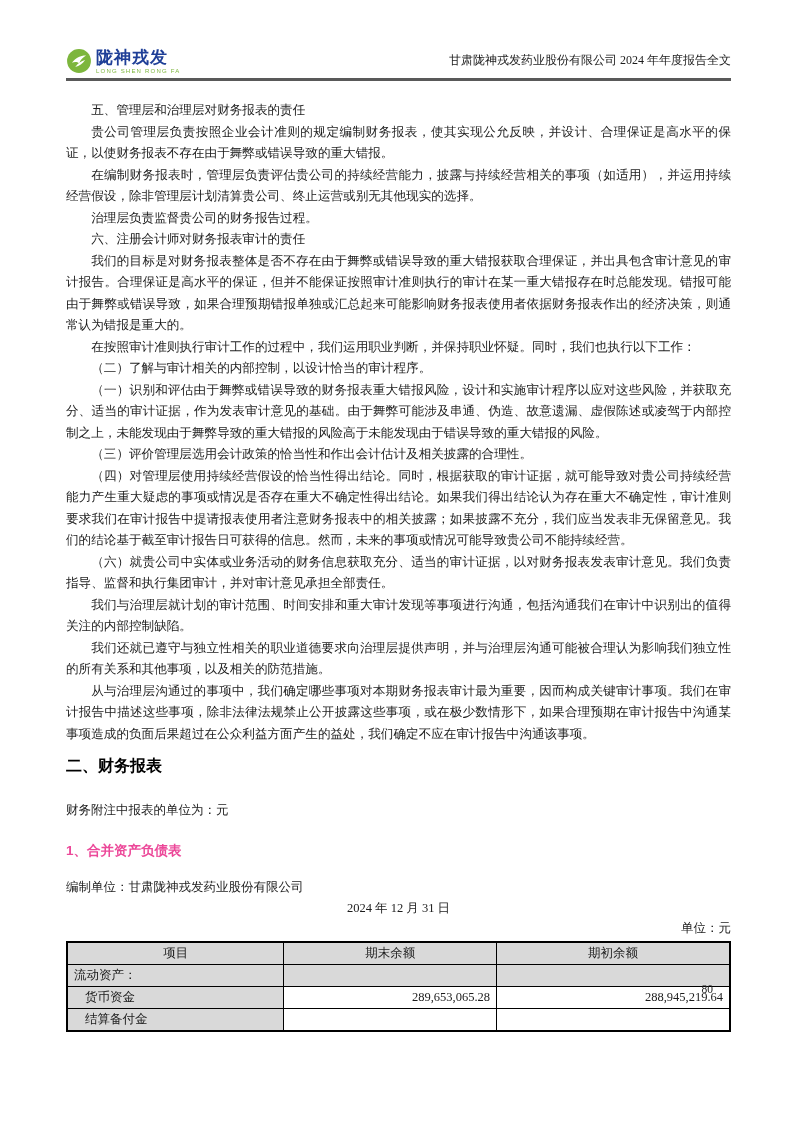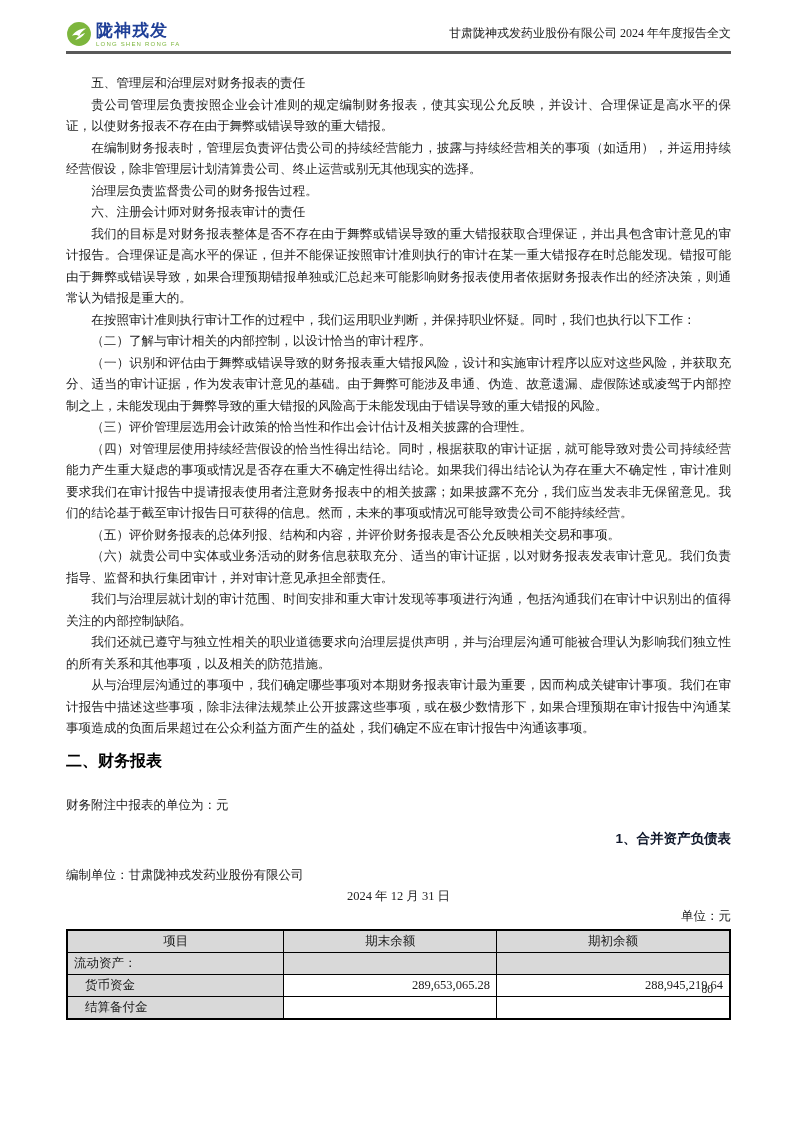--- a/index.html
+++ b/index.html
@@ -16,21 +16,21 @@
     overflow: hidden;
     font-family: "Liberation Serif", "DejaVu Serif", serif;
     color: #1c1c1c;
   }
   .content {
     margin-left: 66px;
     margin-right: 62px;
   }
   
   .header {
-    padding-top: 21px;
+    padding-top: 48px;
     display: flex;
     justify-content: space-between;
     align-items: flex-end;
   }
   .logo {
     display: flex;
     align-items: center;
     gap: 4px;
   }
   .logo-mark {
@@ -84,26 +84,25 @@
     font-family: "Liberation Sans", "DejaVu Sans", sans-serif;
     font-weight: bold;
     font-size: 16px;
     color: #000;
   }
   .unit-note {
     margin-top: 25px;
     font-size: 12.5px;
   }
   .sub-heading {
-    margin: 16px 0 0 0;
+    margin: 23px 0 0 0;
     font-family: "Liberation Sans", "DejaVu Sans", sans-serif;
     font-weight: bold;
     font-size: 13.5px;
-    color: #0f172a;
-    text-align: right;
+    color: #ec4899;
   }
   .prepared-by {
     margin-top: 19px;
     font-size: 12.5px;
   }
   .statement-date {
     margin-top: 4px;
     font-size: 12.5px;
     text-align: center;
   }
@@ -182,21 +181,20 @@
         <p class="body-para">贵公司管理层负责按照企业会计准则的规定编制财务报表，使其实现公允反映，并设计、合理保证是高水平的保证，以使财务报表不存在由于舞弊或错误导致的重大错报。</p>
         <p class="body-para">在编制财务报表时，管理层负责评估贵公司的持续经营能力，披露与持续经营相关的事项（如适用），并运用持续经营假设，除非管理层计划清算贵公司、终止运营或别无其他现实的选择。</p>
         <p class="body-para">治理层负责监督贵公司的财务报告过程。</p>
         <p class="body-para">六、注册会计师对财务报表审计的责任</p>
         <p class="body-para">我们的目标是对财务报表整体是否不存在由于舞弊或错误导致的重大错报获取合理保证，并出具包含审计意见的审计报告。合理保证是高水平的保证，但并不能保证按照审计准则执行的审计在某一重大错报存在时总能发现。错报可能由于舞弊或错误导致，如果合理预期错报单独或汇总起来可能影响财务报表使用者依据财务报表作出的经济决策，则通常认为错报是重大的。</p>
         <p class="body-para">在按照审计准则执行审计工作的过程中，我们运用职业判断，并保持职业怀疑。同时，我们也执行以下工作：</p>
         <p class="body-para">（二）了解与审计相关的内部控制，以设计恰当的审计程序。</p>
         <p class="body-para">（一）识别和评估由于舞弊或错误导致的财务报表重大错报风险，设计和实施审计程序以应对这些风险，并获取充分、适当的审计证据，作为发表审计意见的基础。由于舞弊可能涉及串通、伪造、故意遗漏、虚假陈述或凌驾于内部控制之上，未能发现由于舞弊导致的重大错报的风险高于未能发现由于错误导致的重大错报的风险。</p>
         <p class="body-para">（三）评价管理层选用会计政策的恰当性和作出会计估计及相关披露的合理性。</p>
         <p class="body-para">（四）对管理层使用持续经营假设的恰当性得出结论。同时，根据获取的审计证据，就可能导致对贵公司持续经营能力产生重大疑虑的事项或情况是否存在重大不确定性得出结论。如果我们得出结论认为存在重大不确定性，审计准则要求我们在审计报告中提请报表使用者注意财务报表中的相关披露；如果披露不充分，我们应当发表非无保留意见。我们的结论基于截至审计报告日可获得的信息。然而，未来的事项或情况可能导致贵公司不能持续经营。</p>
-        <p class="body-para">（五）评价财务报表的总体列报、结构和内容，并评价财务报表是否公允反映相关交易和事项。</p>
         <p class="body-para">（六）就贵公司中实体或业务活动的财务信息获取充分、适当的审计证据，以对财务报表发表审计意见。我们负责指导、监督和执行集团审计，并对审计意见承担全部责任。</p>
         <p class="body-para">我们与治理层就计划的审计范围、时间安排和重大审计发现等事项进行沟通，包括沟通我们在审计中识别出的值得关注的内部控制缺陷。</p>
         <p class="body-para">我们还就已遵守与独立性相关的职业道德要求向治理层提供声明，并与治理层沟通可能被合理认为影响我们独立性的所有关系和其他事项，以及相关的防范措施。</p>
         <p class="body-para">从与治理层沟通过的事项中，我们确定哪些事项对本期财务报表审计最为重要，因而构成关键审计事项。我们在审计报告中描述这些事项，除非法律法规禁止公开披露这些事项，或在极少数情形下，如果合理预期在审计报告中沟通某事项造成的负面后果超过在公众利益方面产生的益处，我们确定不应在审计报告中沟通该事项。</p>
       </div>
 
     <h2 class="sec-heading">二、财务报表</h2>
 
     <div class="unit-note">财务附注中报表的单位为：元</div>
 

